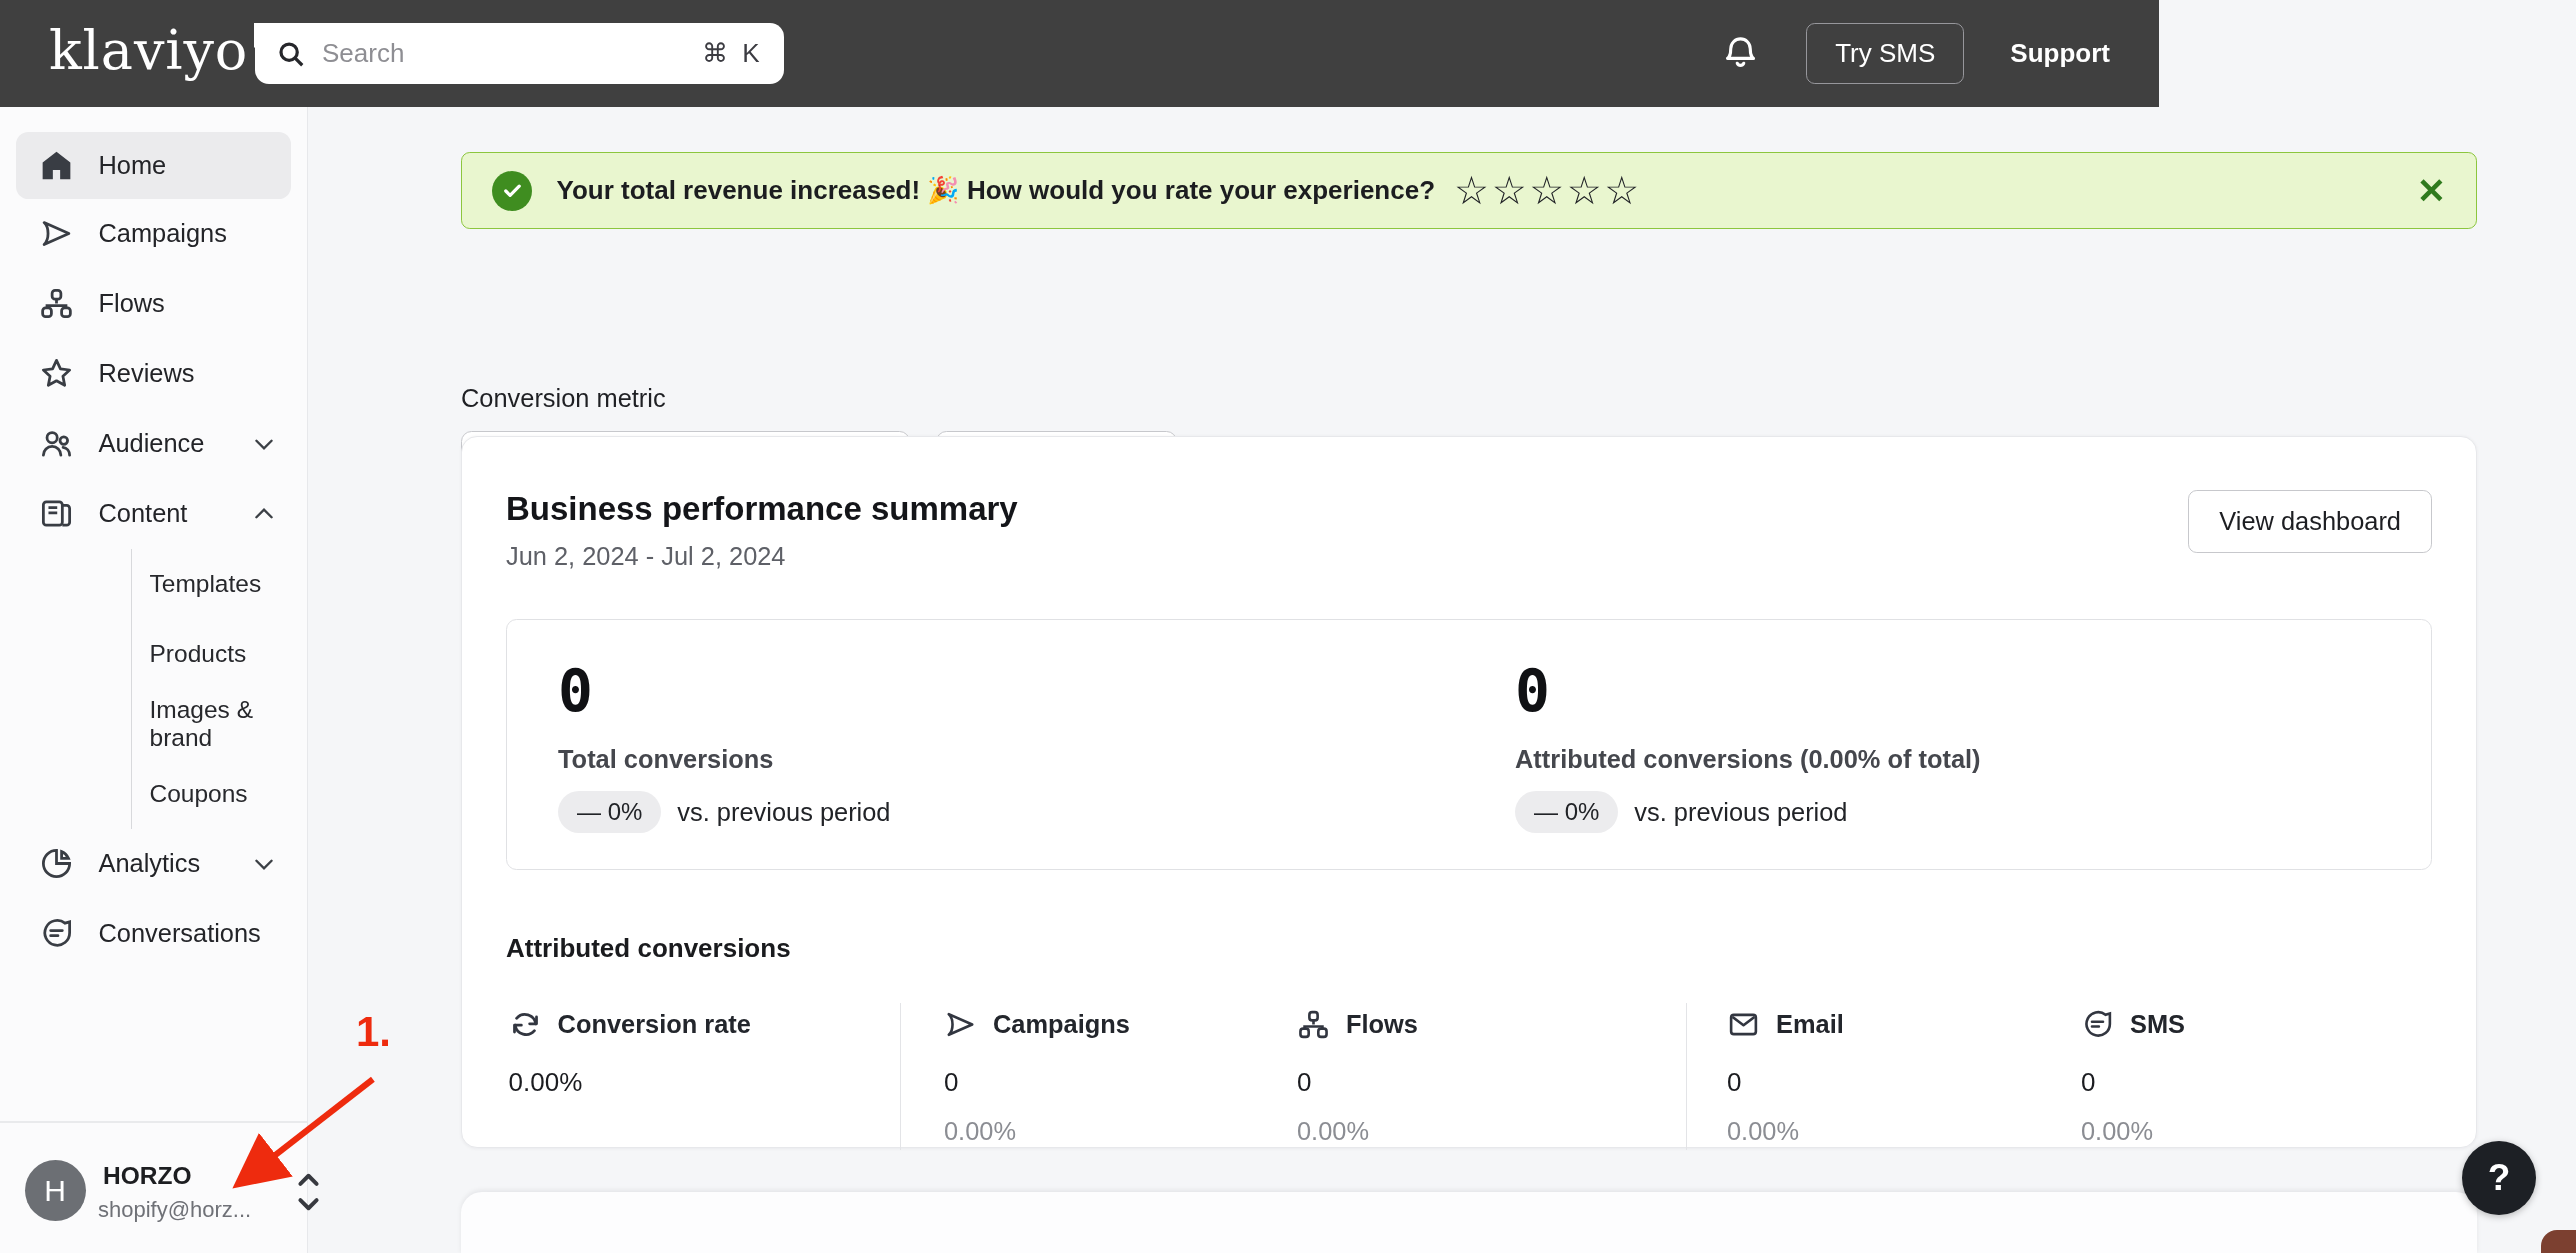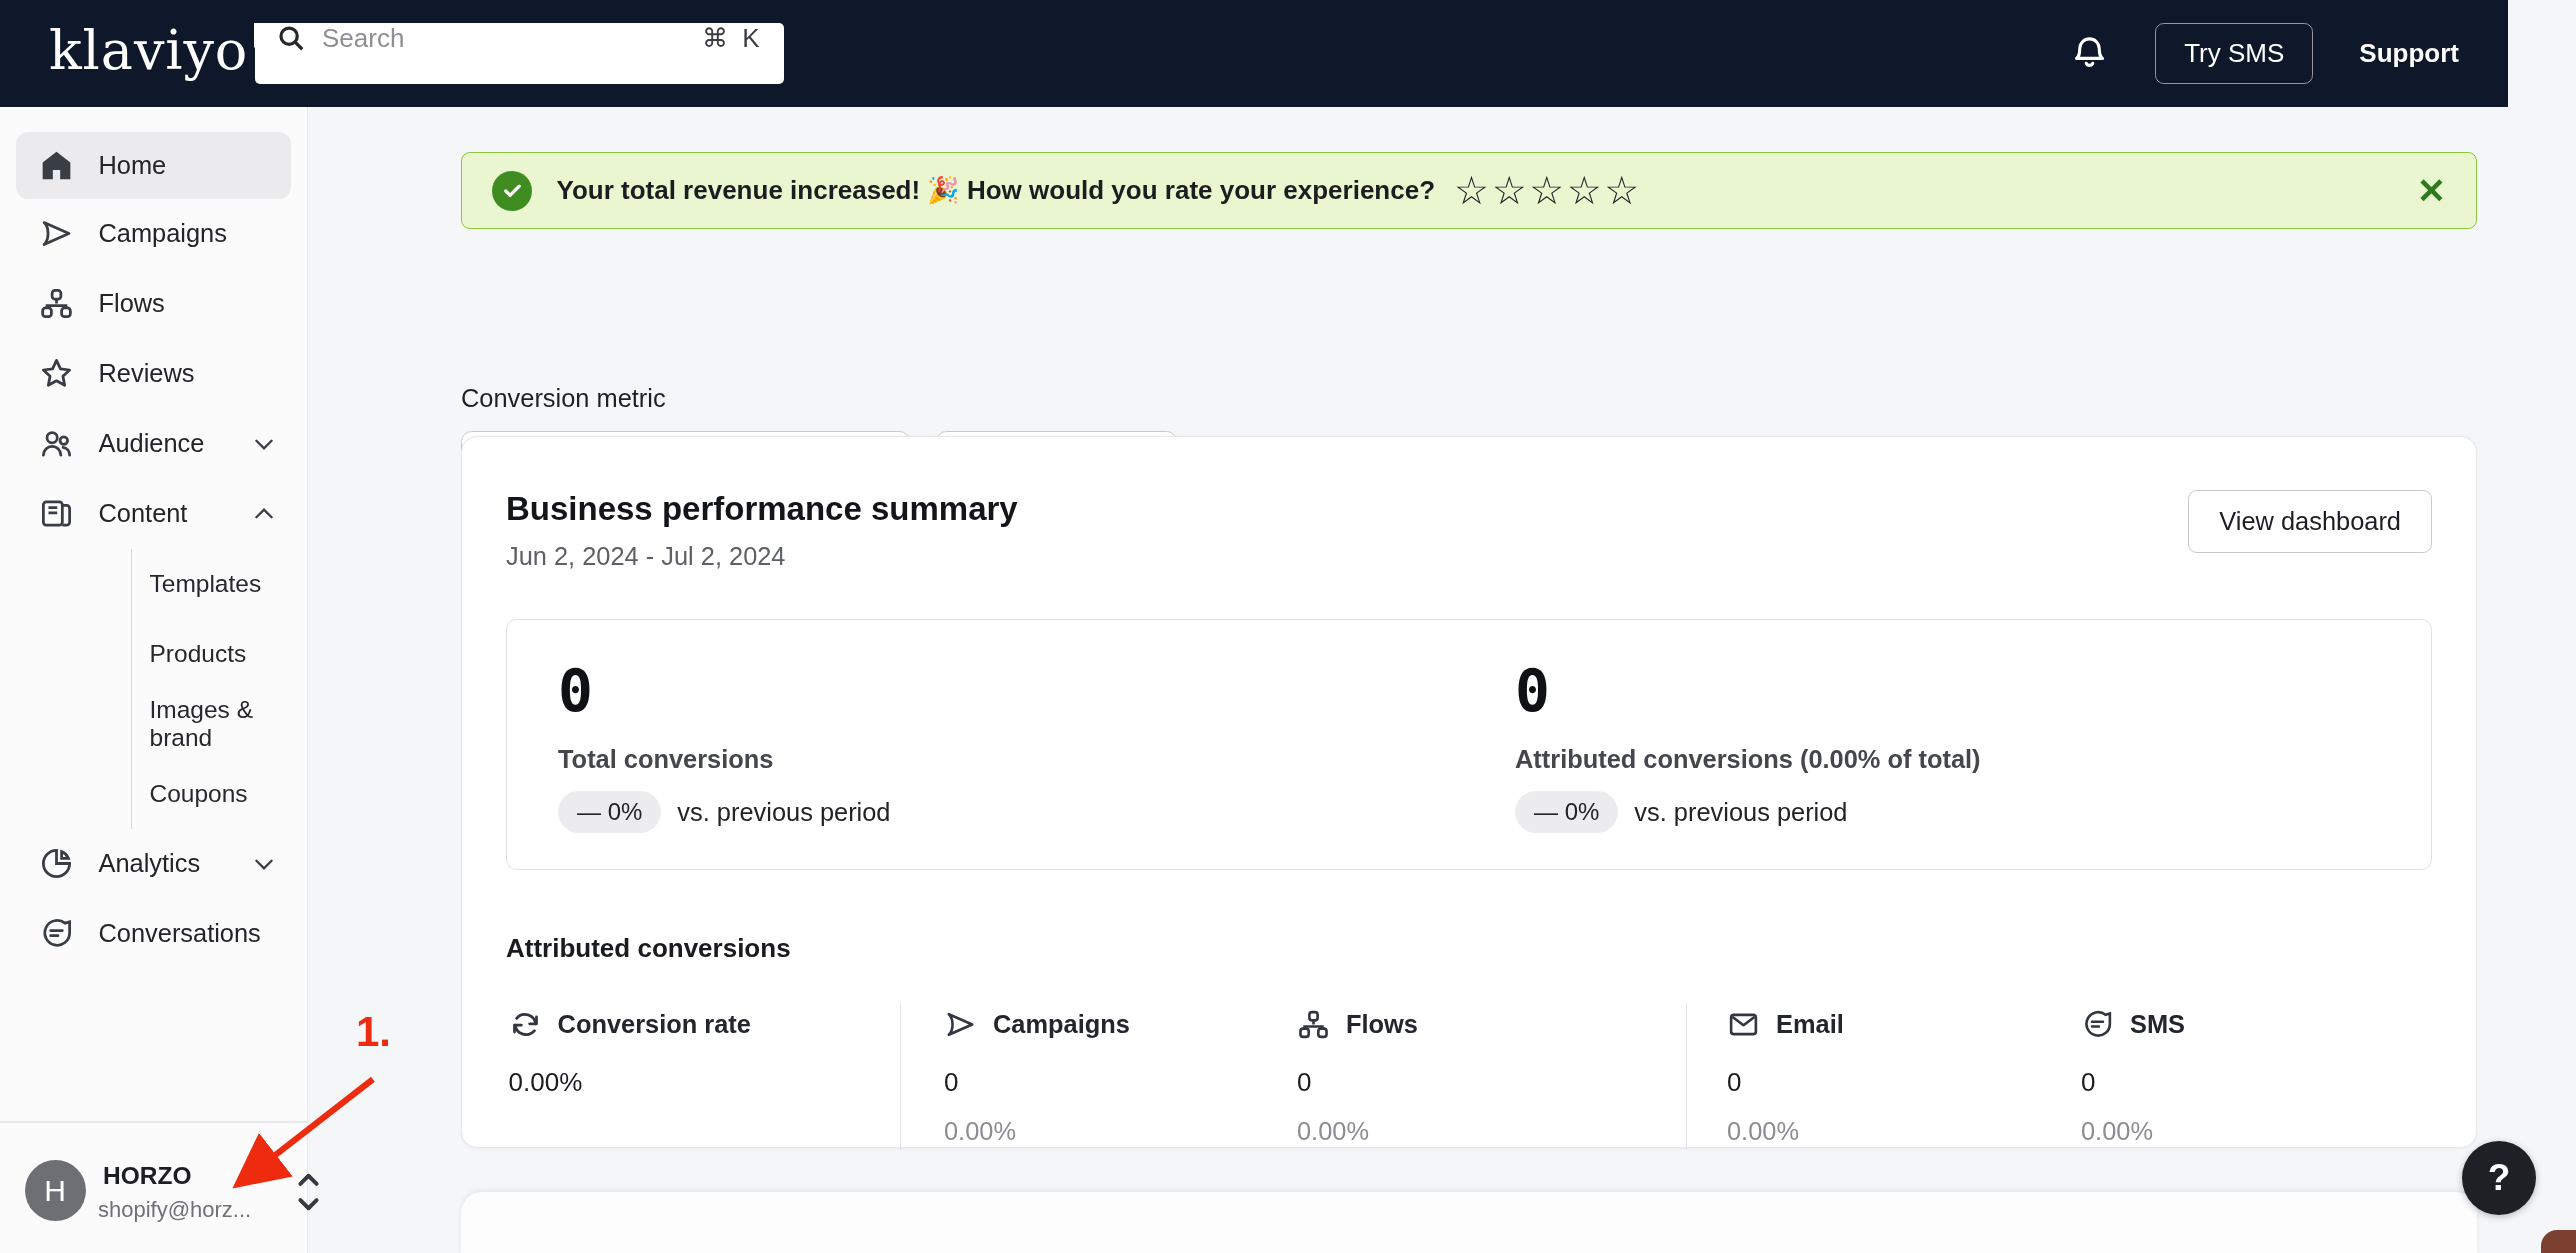--- a/index.html
+++ b/index.html
@@ -2,27 +2,27 @@
 <html style="font-size:14px"><head>
 <meta charset="utf-8">
 <style>
   * { margin:0; padding:0; box-sizing:border-box; }
   html,body { background:#e9eaec; }
   .app {
     position:relative; width:2576px; height:1254px; overflow:hidden;
     background:#f5f6f8; font-family:"Liberation Sans", sans-serif; color:#1c1d20;
   }
   
-  .topbar { position:absolute; top:0; left:0; width:2508px; height:107px; background:#0f172a; display:flex; align-items:center; }
+  .topbar { position:absolute; top:0; left:0; width:2159px; height:107px; background:#404040; display:flex; align-items:center; }
   .logo { position:absolute; left:49px; top:16px; display:flex; align-items:flex-start; color:#fff; }
   .logo-text { font-family:"DejaVu Serif", serif; font-size:54px; line-height:70px; letter-spacing:0.9px; }
   .logo-flag { width:30px; height:24.5px; background:#fff; margin-left:5.3px; margin-top:7px;
     clip-path:polygon(0 0, 100% 0, 72% 50%, 100% 100%, 0 100%); }
-  .search { position:absolute; left:255px; top:23px; width:529px; height:61px; background:#fff; border-radius:5px;
-    display:flex; align-items:flex-start; padding:0 21px; }
+  .search { position:absolute; left:255px; top:23px; width:529px; height:61px; background:#fff; border-radius:14px;
+    display:flex; align-items:center; padding:0 21px; }
   .search .ph { color:#8e8e93; font-size:26px; margin-left:16px; }
   .search .kbd { margin-left:auto; color:#3c3c42; font-size:26px; letter-spacing:3.5px; }
   .top-right { position:absolute; right:49px; top:0; height:107px; display:flex; align-items:center; gap:46px; }
   .btn-trysms { border:1.8px solid #97979c; border-radius:8.8px; color:#fff; font-size:26px; font-weight:400;
     padding:14px 28px; background:transparent; cursor:pointer; }
   .support { color:#fff; font-size:26px; font-weight:600; }
   
   .sidebar { position:absolute; top:107px; left:0; width:308px; height:1147px; background:#fbfbfc; border-right:1.8px solid #e7e8eb; }
   .nav { padding-top:24.5px; }
   .nav-item { position:relative; height:70px; display:flex; align-items:center; padding-left:39px; gap:24.5px;

